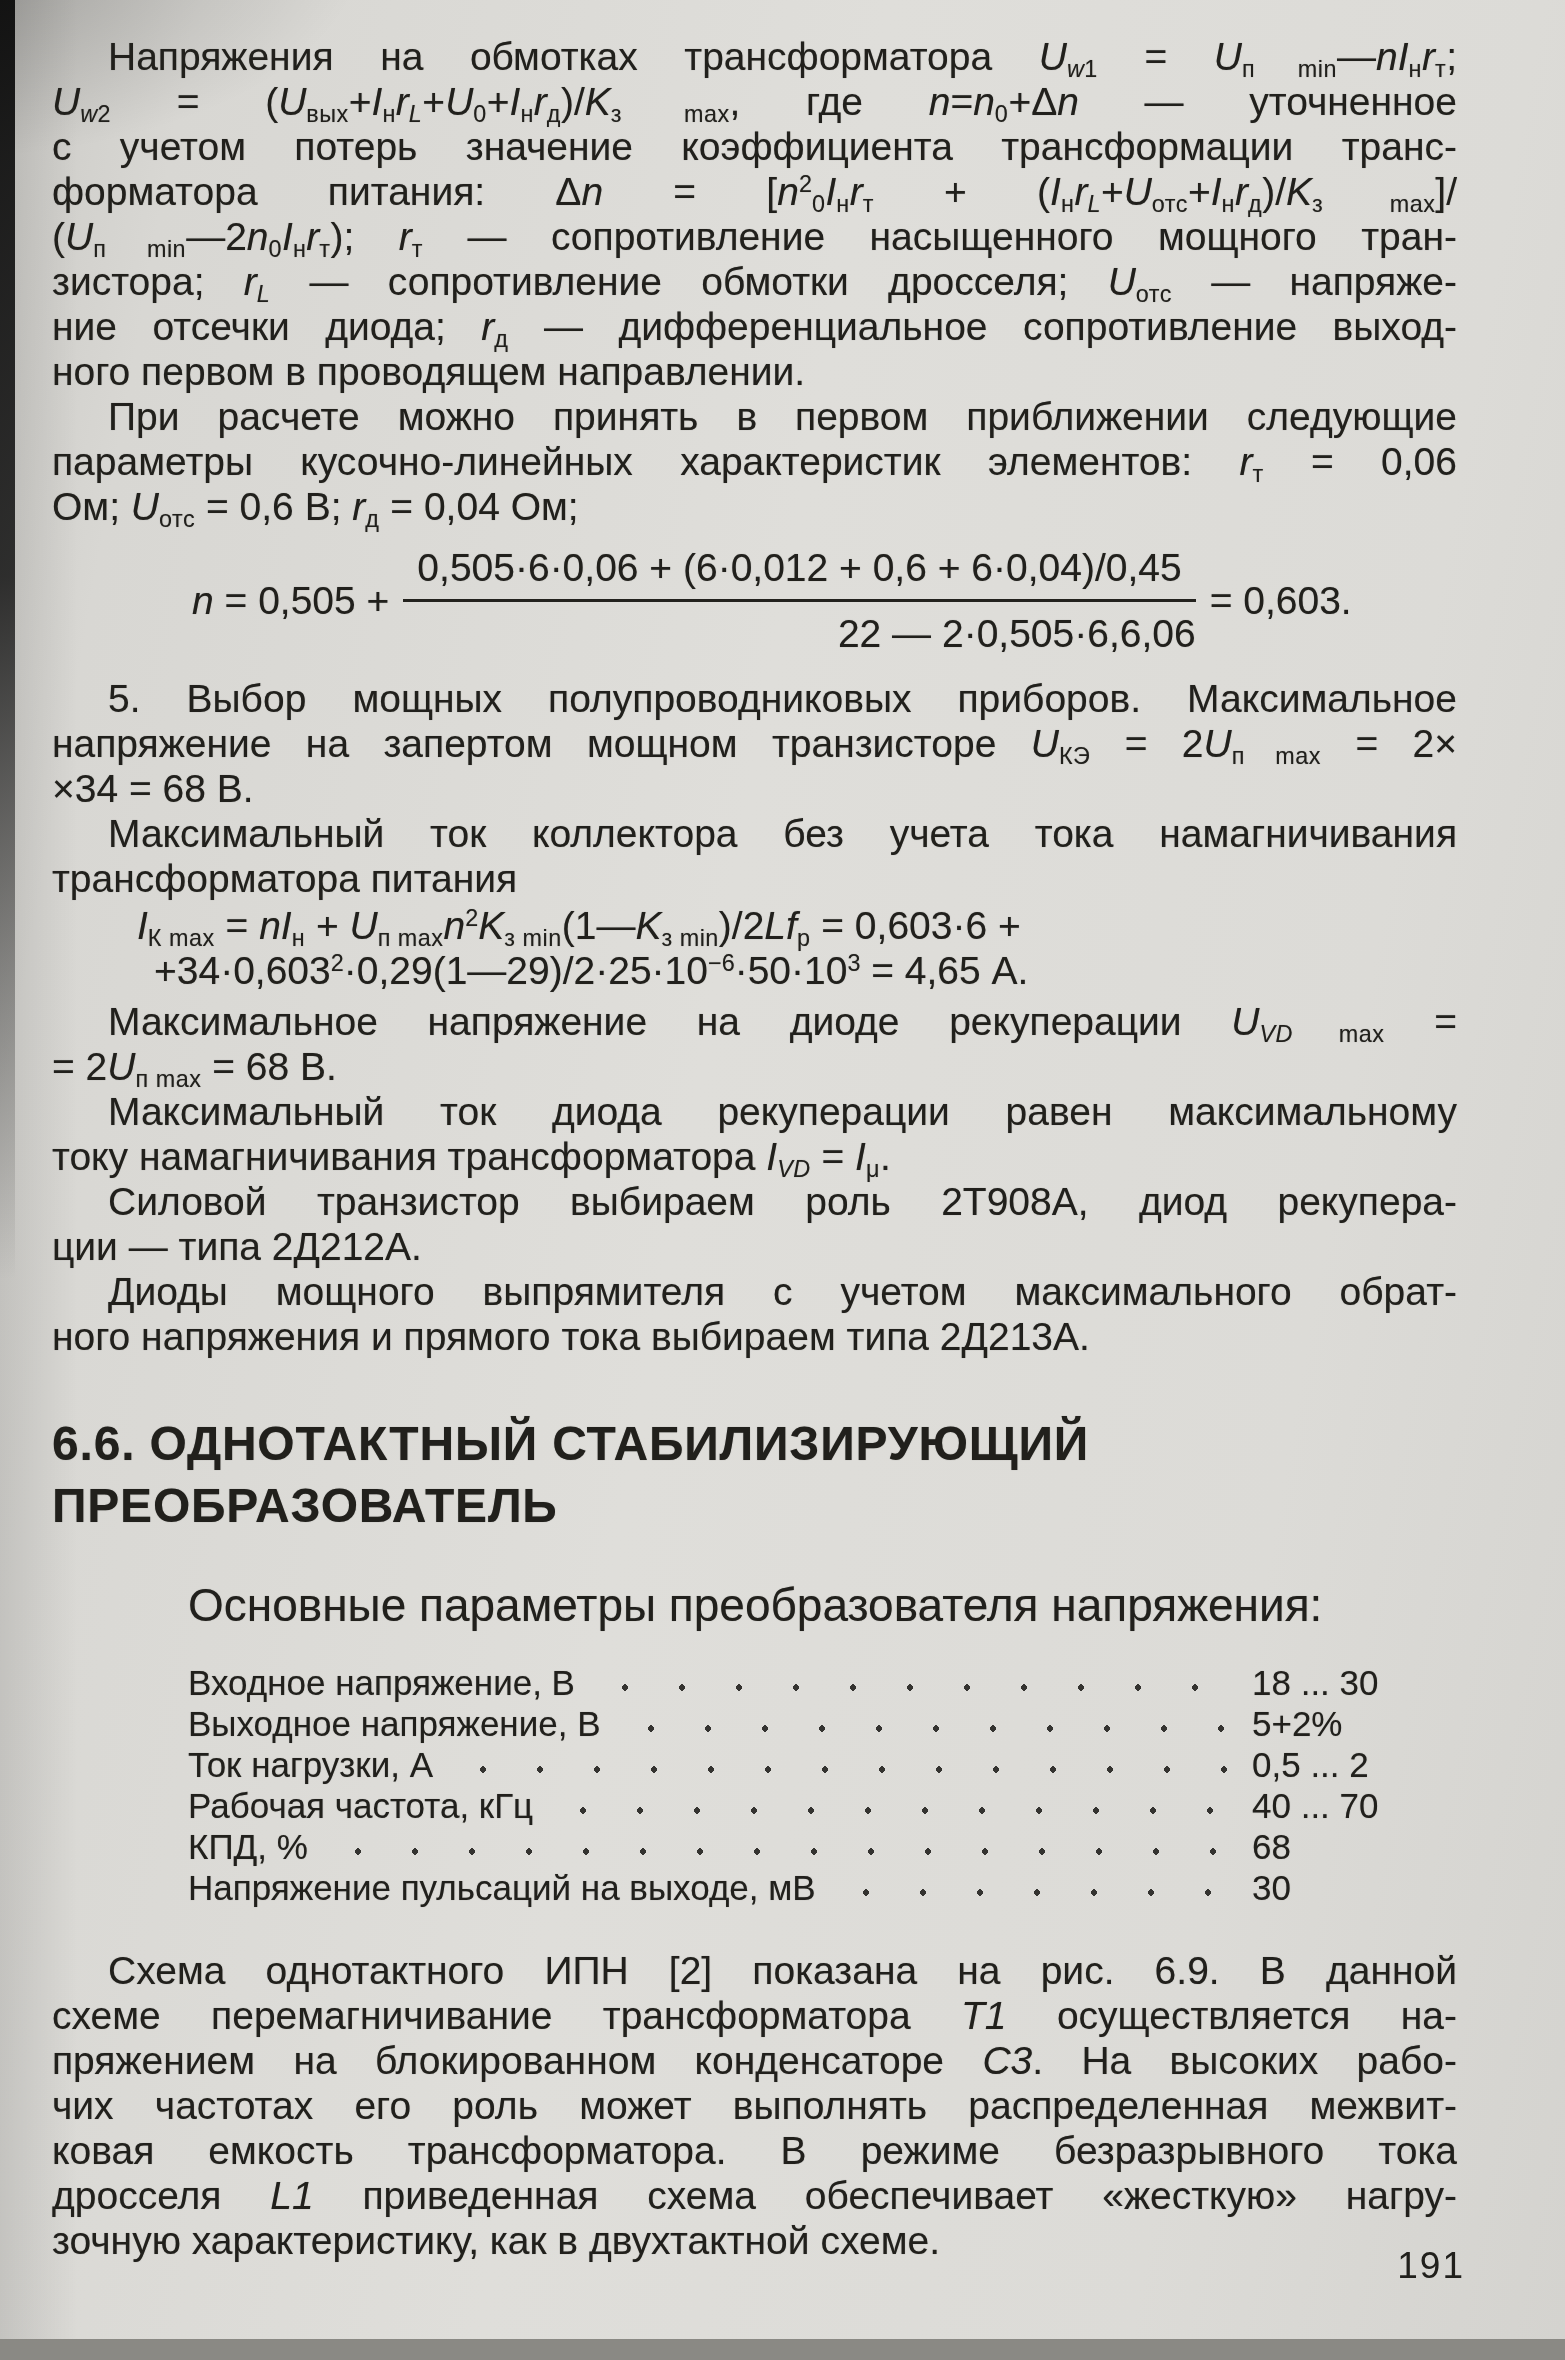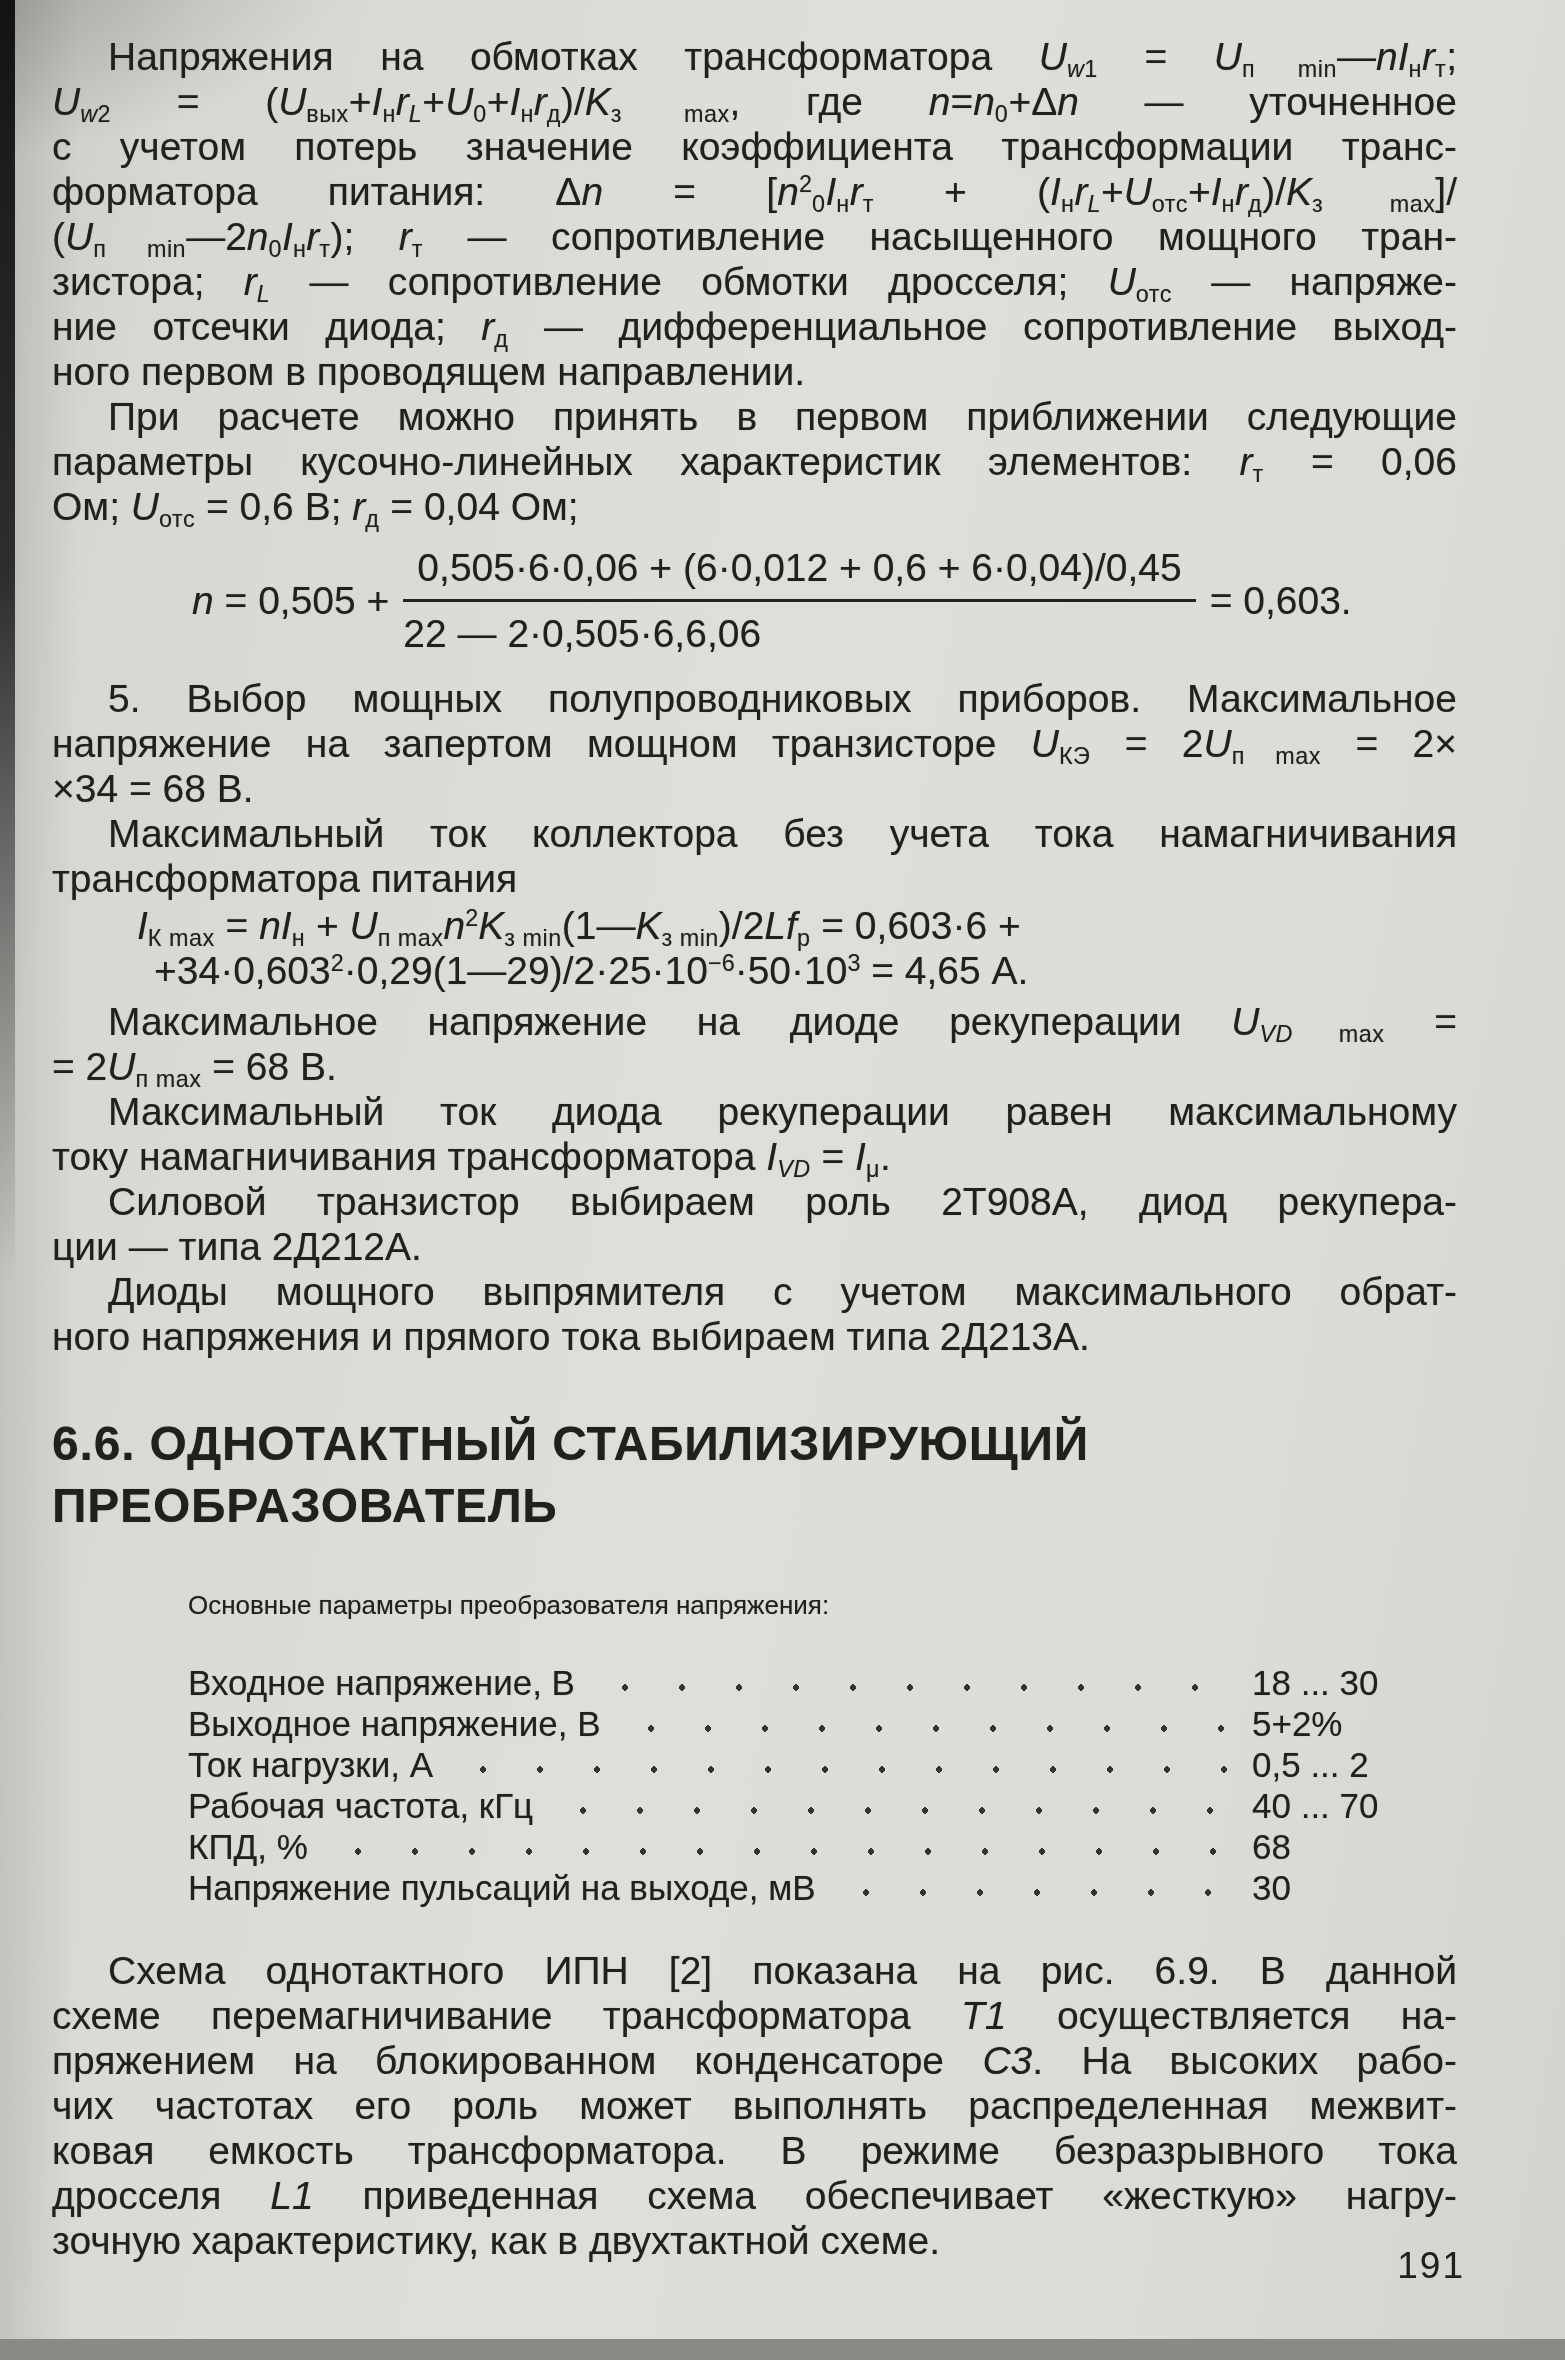--- a/index.html
+++ b/index.html
@@ -25,30 +25,30 @@
   }
   i{font-style:italic;}
   sub{font-size:60%;vertical-align:-0.28em;line-height:0;letter-spacing:.5px;}
   sup{font-size:60%;vertical-align:.55em;line-height:0;}
   .para{margin:0;}
   .line{display:block;text-align:justify;text-align-last:justify;}
   .line.indent{text-indent:56px;}
   .line.last{text-align-last:left;}
   
   .formula-n{display:flex;align-items:center;margin:16px 0 20px 140px;}
-  .frac{display:inline-block;text-align:left;margin:0 14px;}
+  .frac{display:inline-block;text-align:right;margin:0 14px;}
   .frac .num{display:block;padding:0 14px 9px;border-bottom:3px solid #23221e;}
   .frac .den{display:block;padding-top:9px;}
   
   .fblock{margin:2px 0 6px;}
   .fblock .line{text-align-last:left;}
   .fblock .line.fi1{padding-left:85px;}
   .fblock .line.fi2{padding-left:102px;}
   .section-heading{margin-top:54px;font-weight:bold;font-size:48px;line-height:62px;letter-spacing:.8px;}
-  .params-intro{margin-top:46px;padding-left:136px;font-size:26px;}
+  .params-intro{margin-top:46px;padding-left:136px;font-size:46px;}
   .params{margin-top:32px;padding-left:136px;font-size:35px;}
   .param-row{display:flex;height:41px;align-items:baseline;}
   .param-label{flex:0 0 auto;white-space:nowrap;}
   .leader{
     flex:1 1 auto;min-width:0;height:11px;align-self:flex-end;
     margin:0 14px 8px 22px;
     background-image:radial-gradient(circle 3.2px at 28px 5.5px, #343330 96%, rgba(0,0,0,0) 100%);
     background-size:57px 11px;background-repeat:repeat-x;background-position:left bottom;
   }
   .param-value{flex:0 0 205px;white-space:nowrap;}

